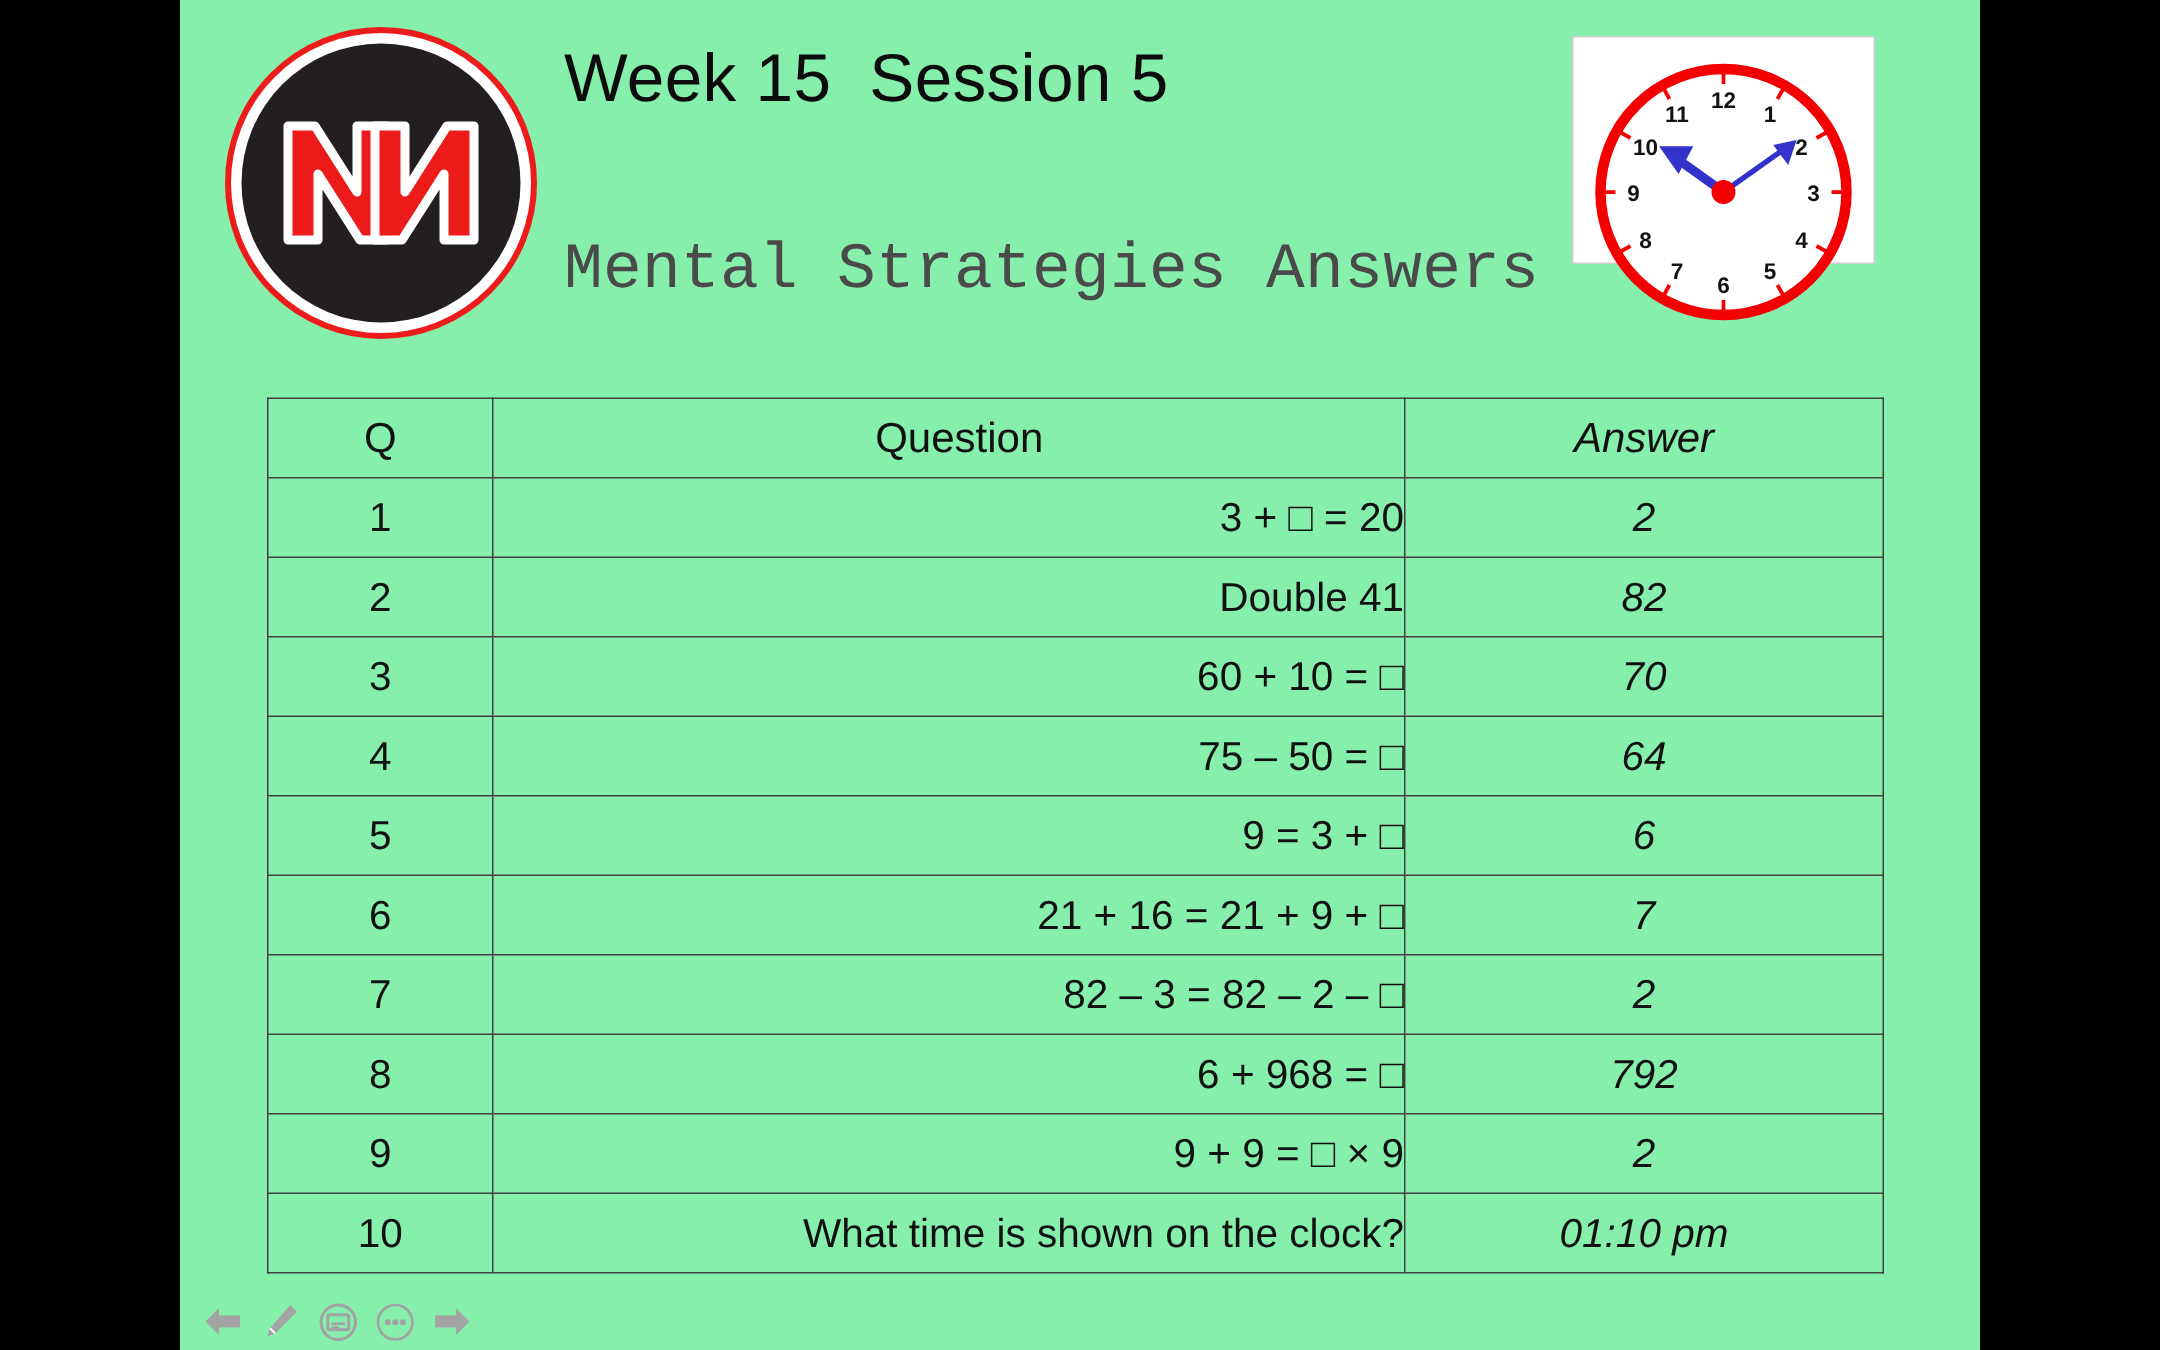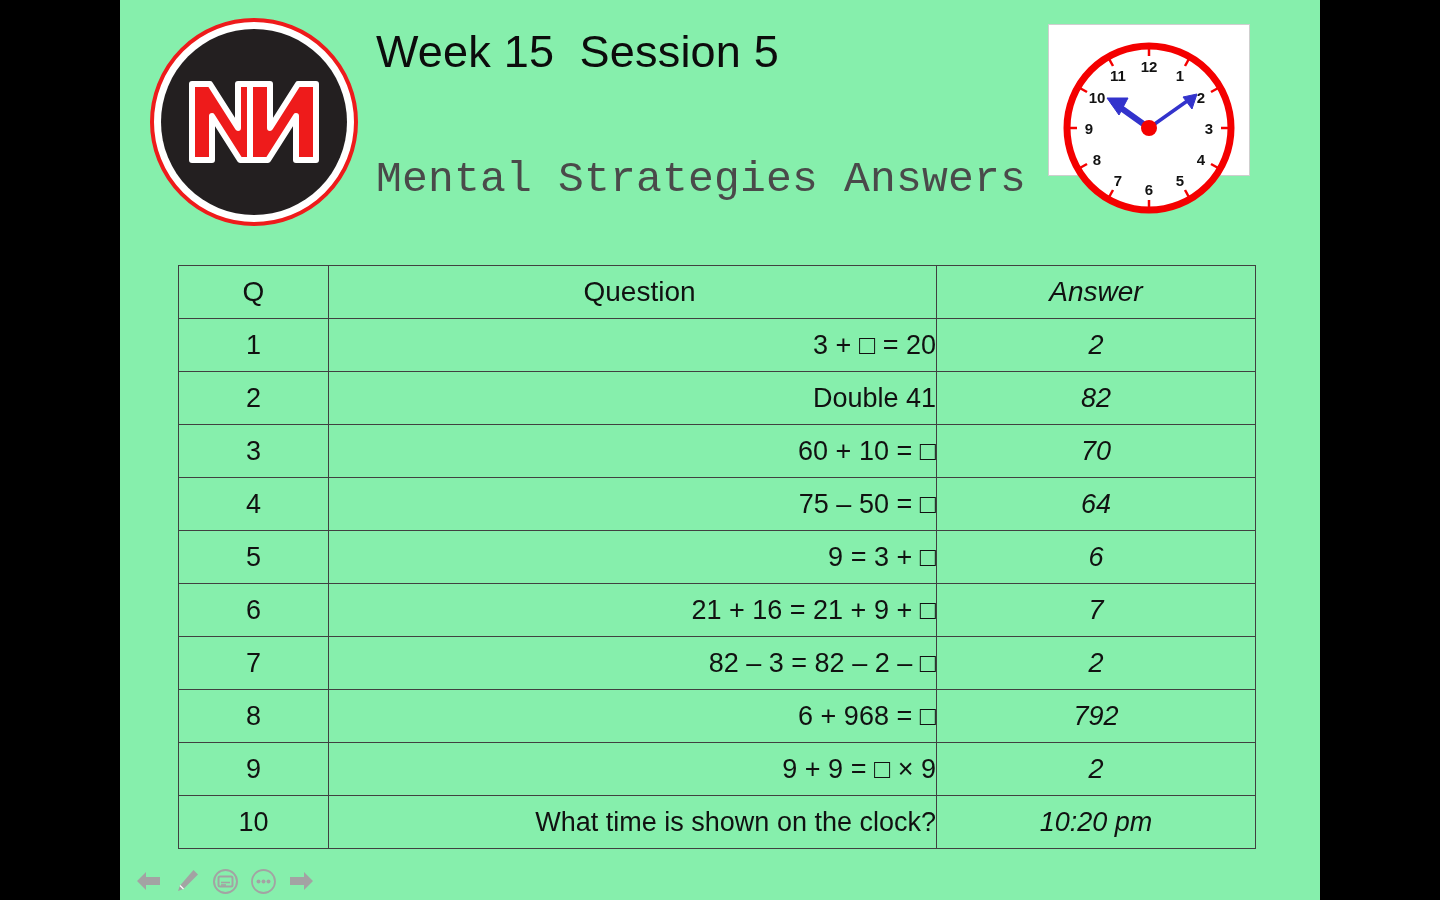--- a/index.html
+++ b/index.html
@@ -277,21 +277,21 @@
           <td class="col-a ans">792</td>
         </tr>
         <tr>
           <td class="col-q">9</td>
           <td class="col-qn">9 + 9 = □ × 9</td>
           <td class="col-a ans">2</td>
         </tr>
         <tr>
           <td class="col-q">10</td>
           <td class="col-qn">What time is shown on the clock?</td>
-          <td class="col-a ans">10:20 pm</td>
+          <td class="col-a ans">01:10 pm</td>
         </tr>
       </tbody>
     </table>
 
     <div id="toolbar">
 
       <div class="tb-btn">
         <svg width="26" height="24" viewBox="0 0 26 24">
           <polygon points="1,12 10,3 10,8 24,8 24,16 10,16 10,21" fill="#a3a3a3"></polygon>
         </svg>

